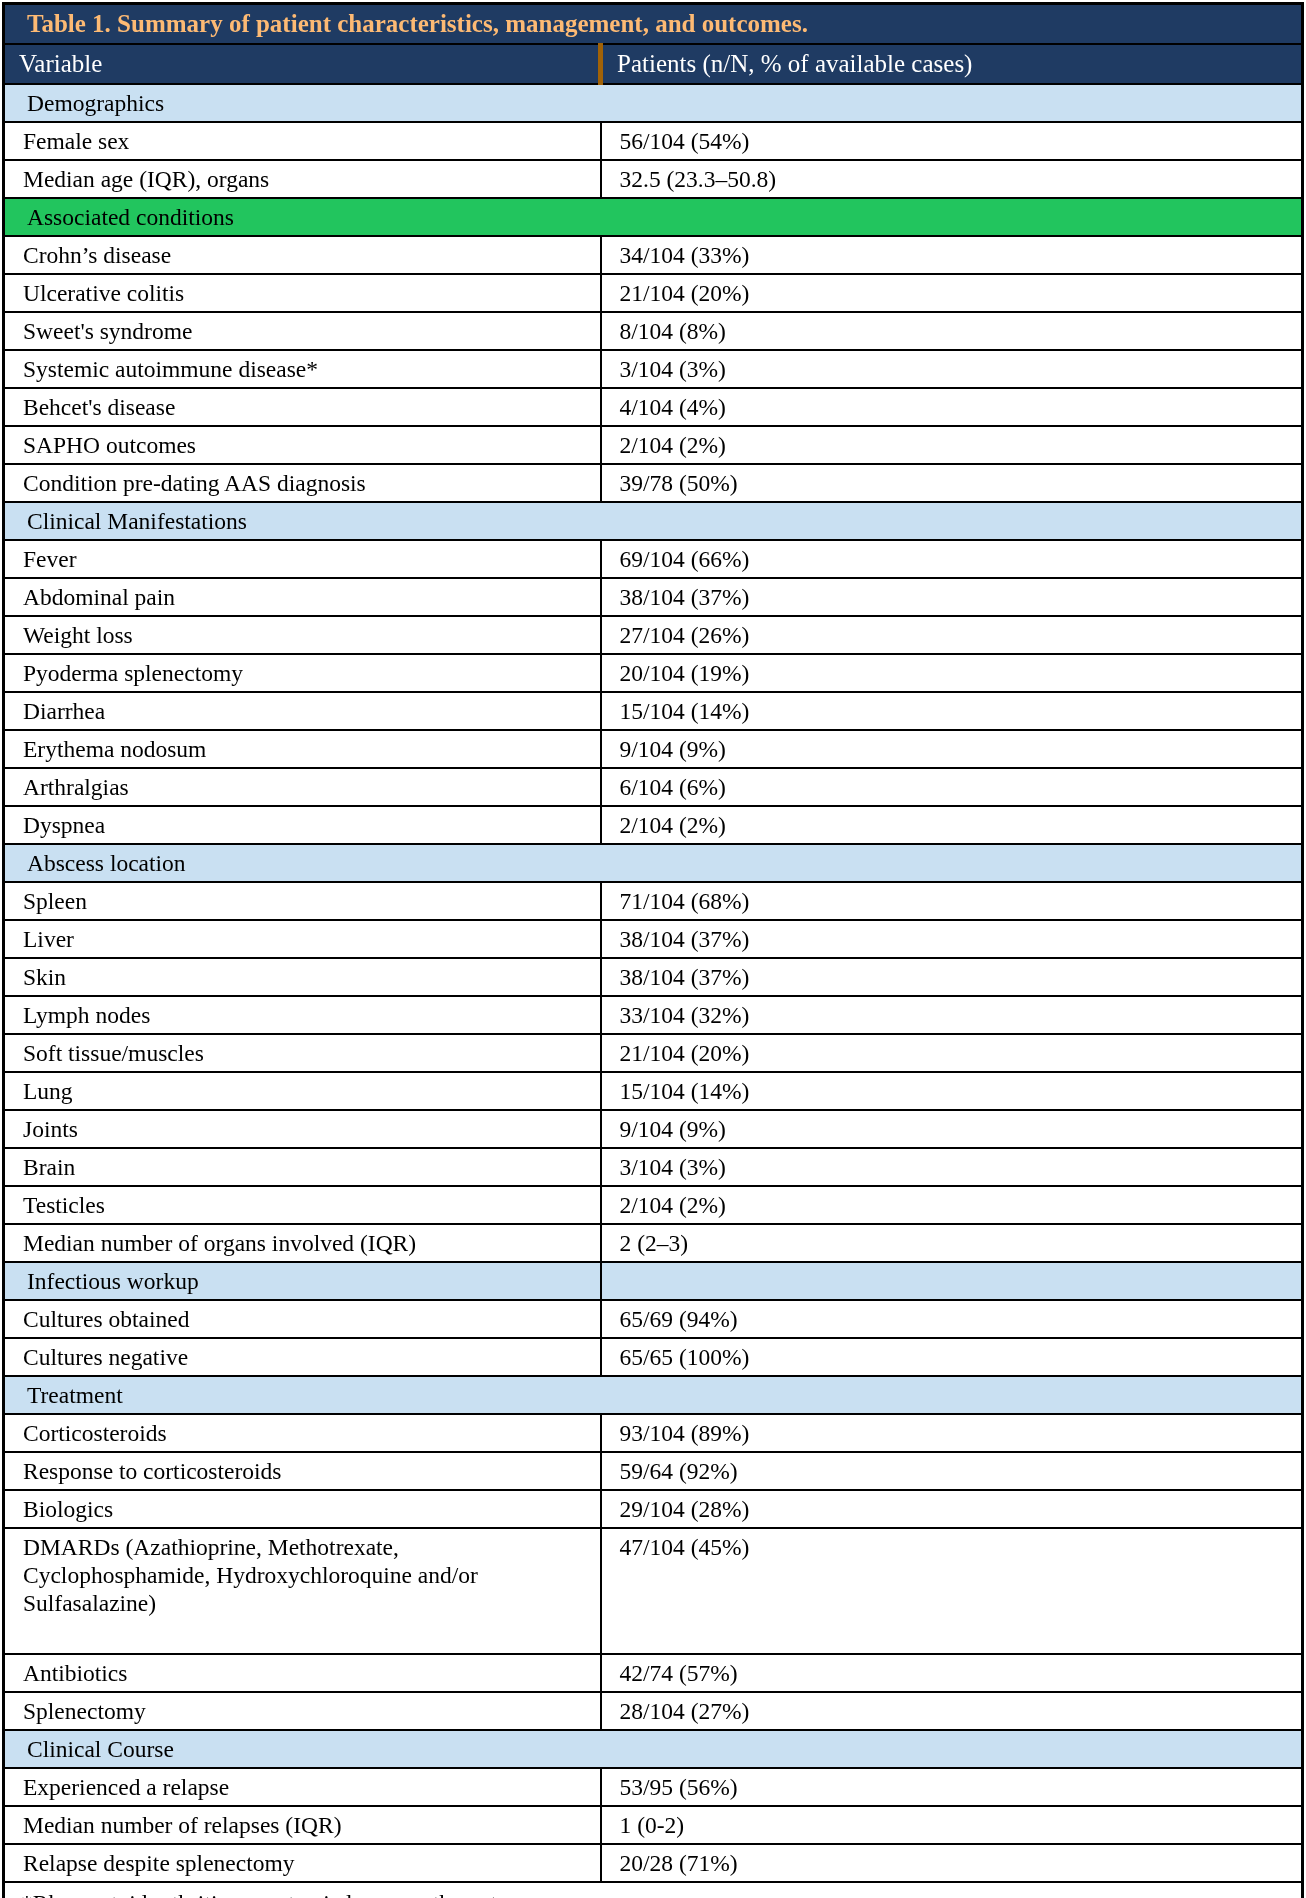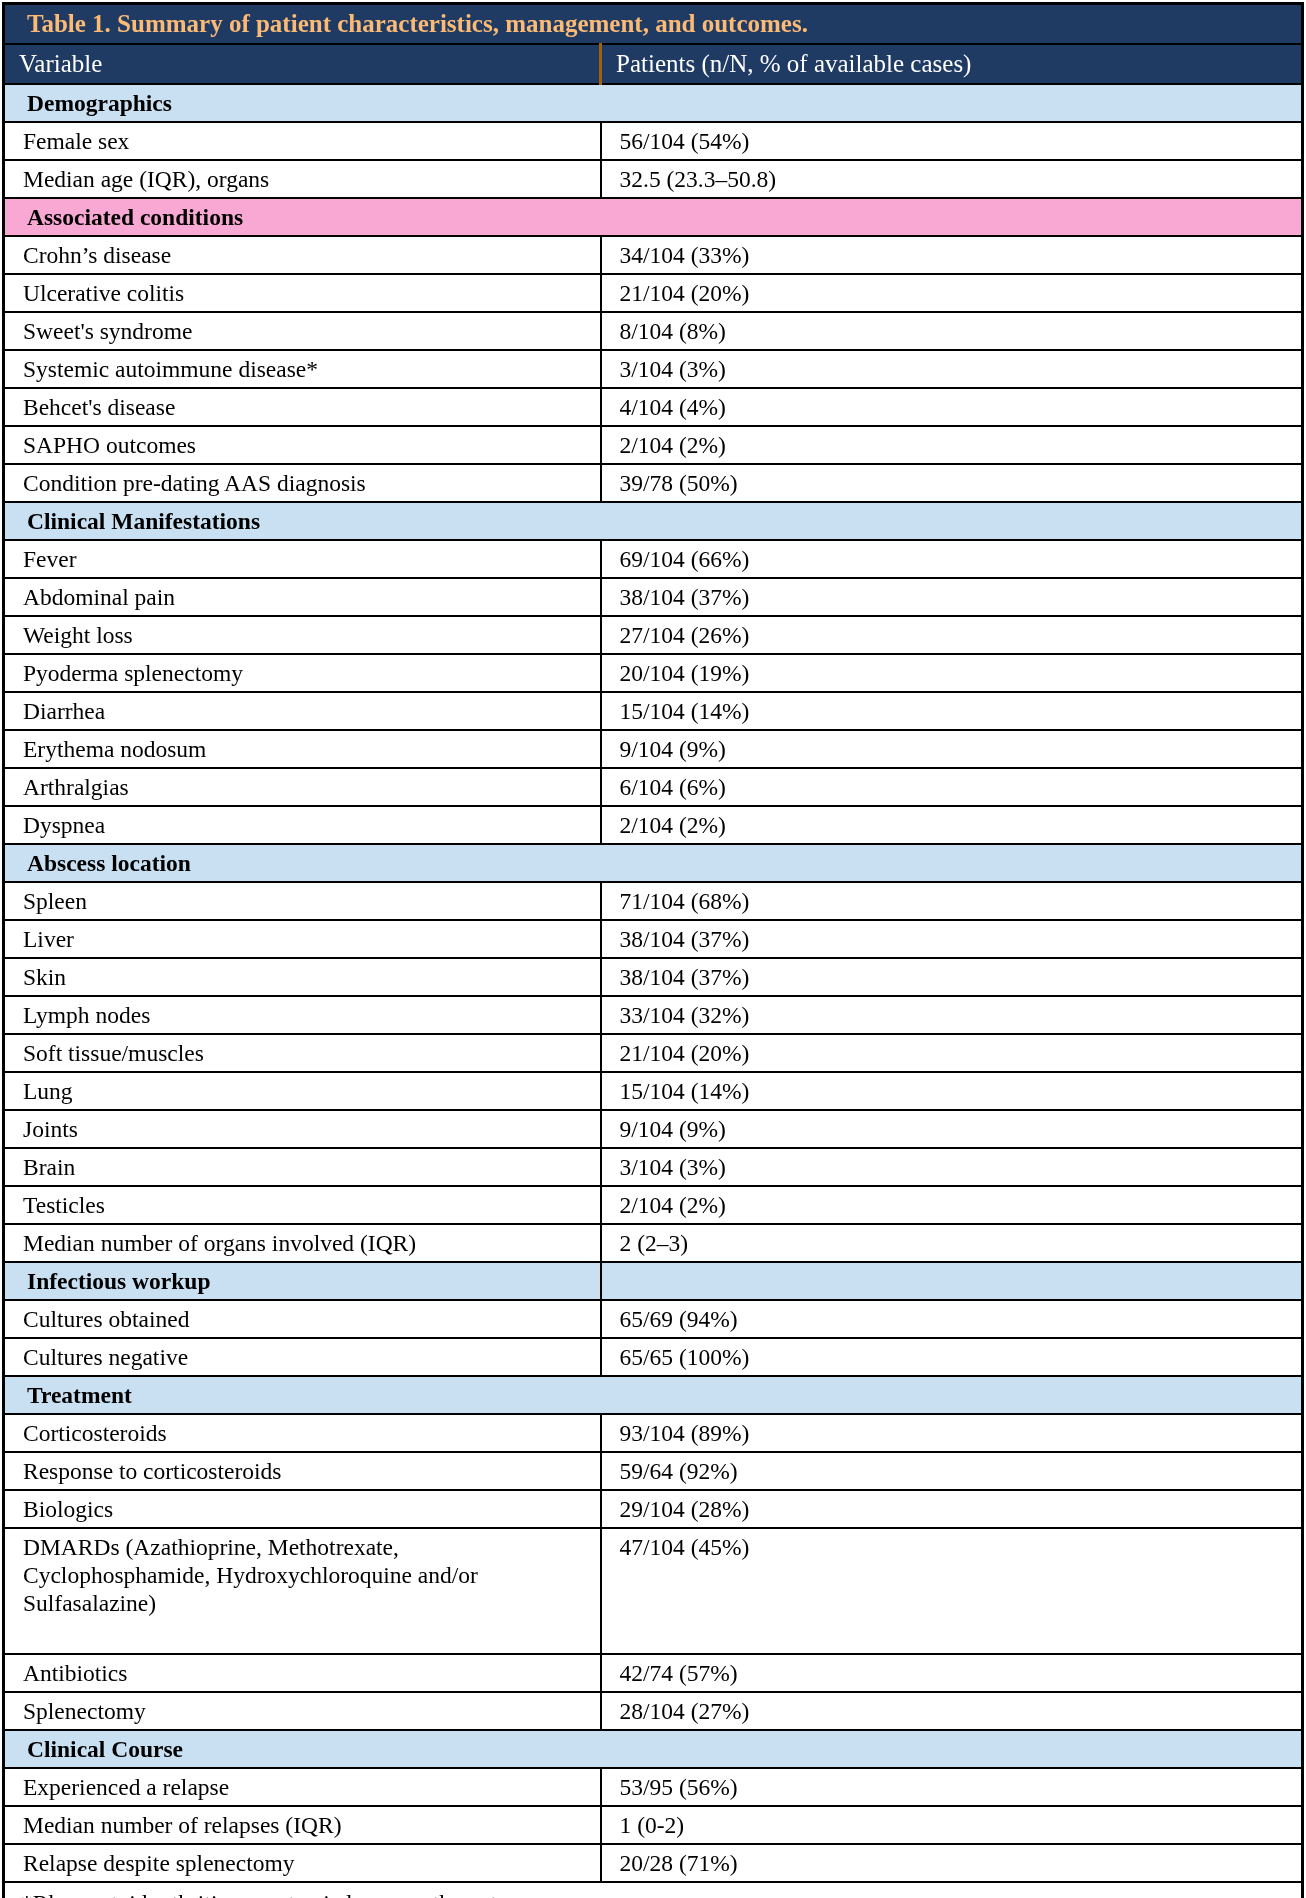--- a/index.html
+++ b/index.html
@@ -44,28 +44,28 @@
     border-top: none;
   }
   tr.colhead-row td {
     background: #1f3b63;
     color: #ffffff;
     font-weight: normal;
     font-size: 25px;
     line-height: 30px;
     padding: 4px 8px 4px 14px;
   }
-  tr.colhead-row td.divided { border-right: 3px solid #a16207; }
+  tr.colhead-row td.divided { border-right: 5px solid #a16207; }
 
   tr.section-row td {
-    font-weight: bold;
+    font-weight: normal;
     background: #c9e0f2;
     padding-left: 22px;
   }
-  tr.section-row.plain td { background: #f9a8d4; margin-top: 33px; }
+  tr.section-row.plain td { background: #22c55e; margin-top: 33px; }
   tr.section-row td.divided { border-right: 2px solid #000000; }
 
   tr.data-row td.variable-cell { border-right: 2px solid #000000; }
   tr.data-row td.value-cell { }
 
   tr.data-row.tall td { padding-bottom: 36px; }
 
   tr.footnote-row td {
     padding: 4px 10px 6px 16px;
   }

